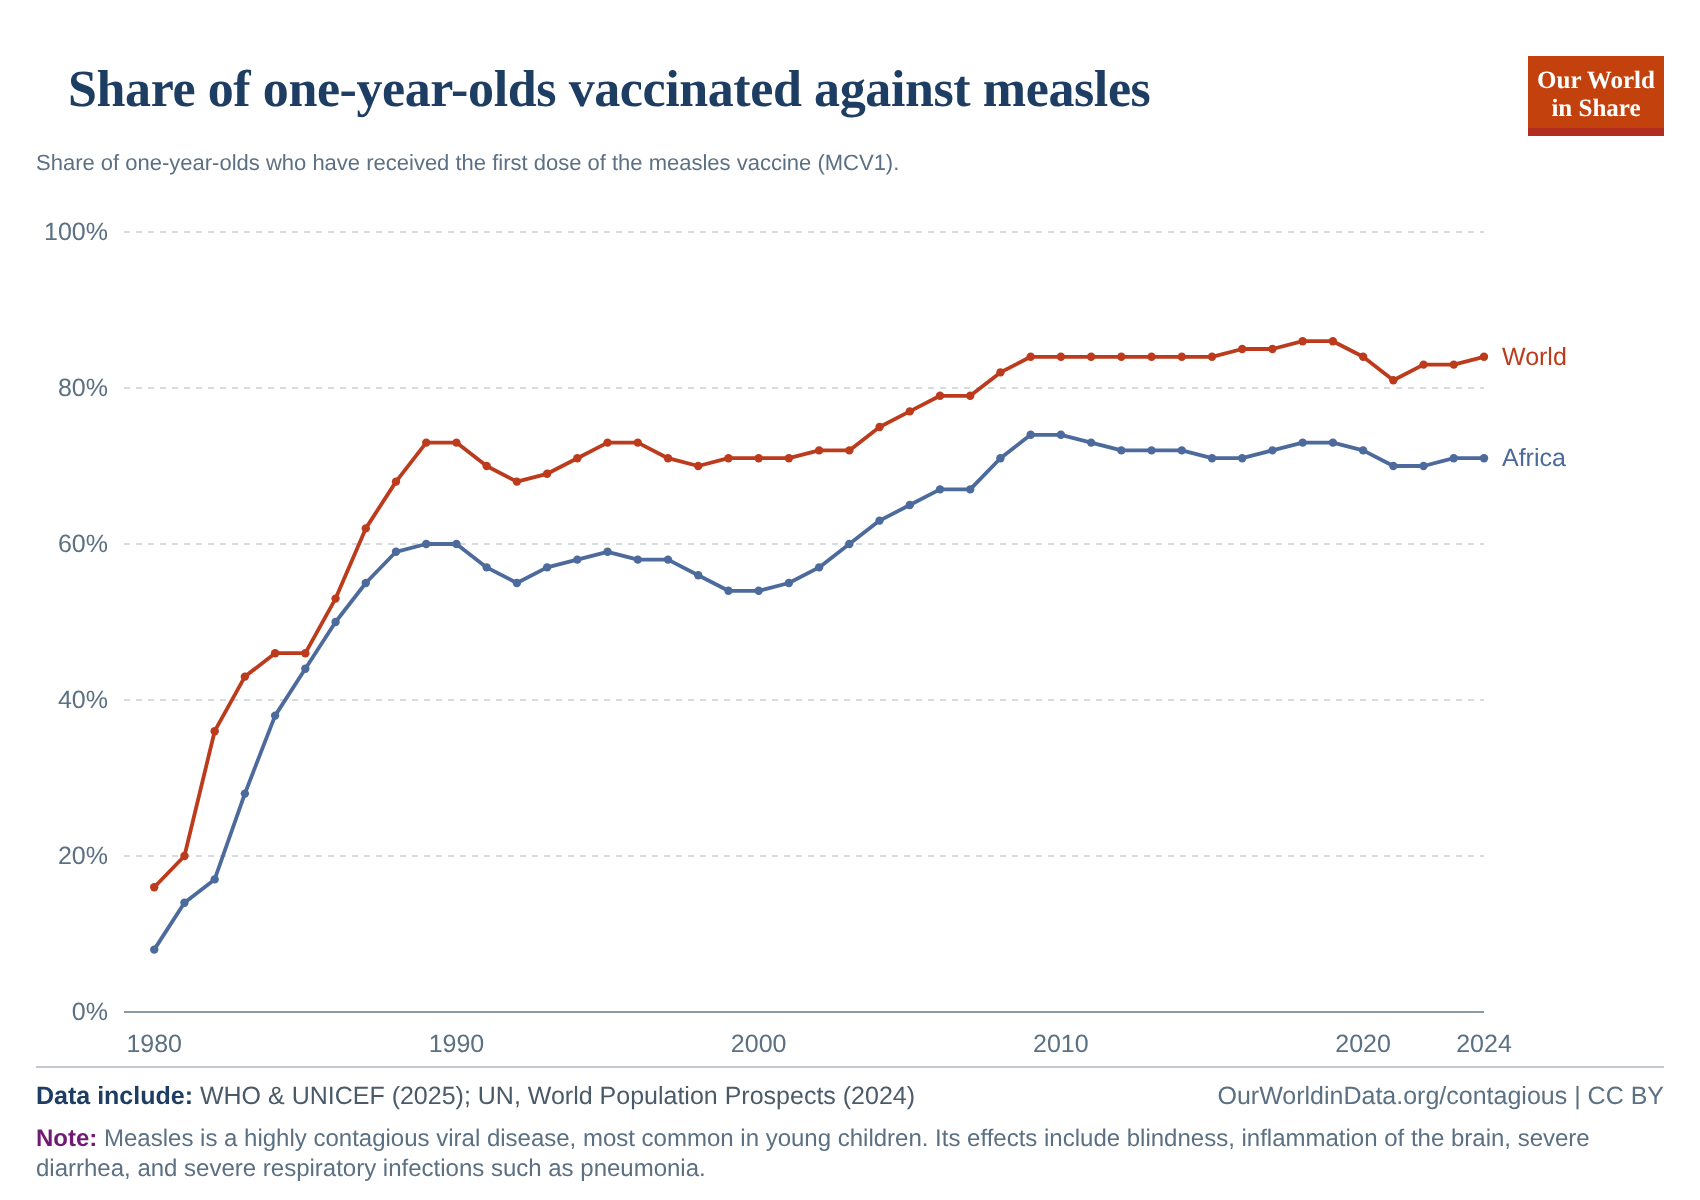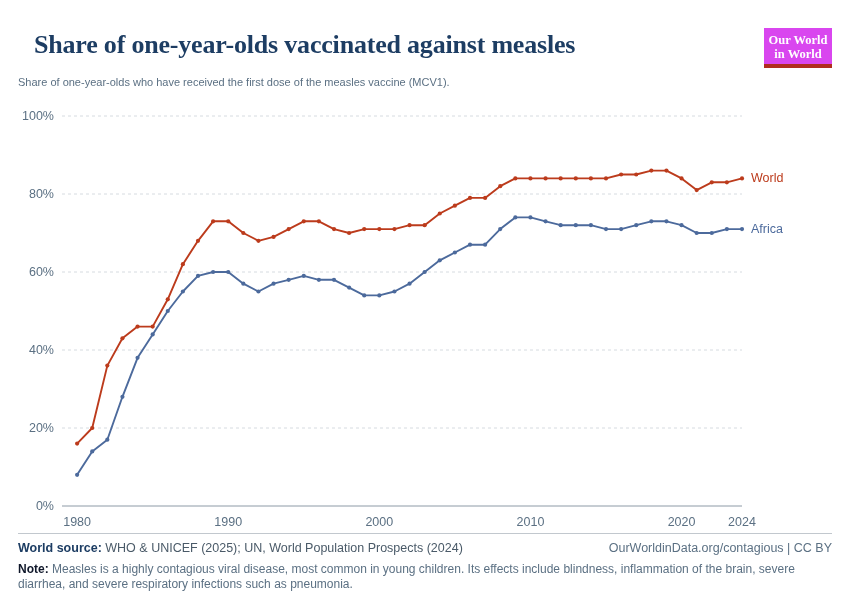--- a/index.html
+++ b/index.html
@@ -37,21 +37,21 @@
     font-size: 11px;
     color: #5b7083;
     margin-top: 7px;
   }
   .owid-logo {
     position: absolute;
     top: -2px;
     right: 0;
     width: 68px;
     height: 40px;
-    background: #d946ef;
+    background: #c2410c;
     color: #ffffff;
     font-family: "Liberation Serif", serif;
     font-weight: bold;
     font-size: 12.5px;
     line-height: 14px;
     text-align: center;
     padding-top: 5px;
     box-sizing: border-box;
     border-bottom: 4px solid #b02d1f;
   }
@@ -95,34 +95,34 @@
     color: #5b7083;
   }
   .footer-note {
     margin-top: 7px;
     font-size: 12px;
     color: #5b7083;
     line-height: 15px;
     max-width: 800px;
   }
   .footer-note b {
-    color: #0f172a;
+    color: #701a75;
   }
 </style>
 </head>
 <body>
 
 <div class="page">
 
   <div class="header">
     <h1 class="chart-title">Share of one-year-olds vaccinated against measles</h1>
     <div class="chart-subtitle">Share of one-year-olds who have received the first dose of the measles vaccine (MCV1).</div>
     <div class="owid-logo">
       <div>Our World</div>
-      <div>in World</div>
+      <div>in Share</div>
     </div>
   </div>
 
   <div class="plot-wrap">
     <svg class="chart" id="chart-svg" width="814" height="430">
         <line x1="44" x2="724" y1="400" y2="400" stroke="#8d9aa6" stroke-width="1" stroke-dasharray="0"></line>
         <text x="36" y="404" text-anchor="end" class="tick-label">0%</text>
         <line x1="44" x2="724" y1="322" y2="322" stroke="#d6dbe0" stroke-width="1" stroke-dasharray="3,3"></line>
         <text x="36" y="326" text-anchor="end" class="tick-label">20%</text>
         <line x1="44" x2="724" y1="244" y2="244" stroke="#d6dbe0" stroke-width="1" stroke-dasharray="3,3"></line>
@@ -232,21 +232,21 @@
         <circle cx="693.78" cy="127.00" r="2.1" fill="#4c6a9c"></circle>
         <circle cx="708.89" cy="123.10" r="2.1" fill="#4c6a9c"></circle>
         <circle cx="724.00" cy="123.10" r="2.1" fill="#4c6a9c"></circle>
         <text x="733" y="127.10000000000002" fill="#4c6a9c" class="series-label">Africa</text>
       </svg>
   </div>
 
   <div class="footer">
     <div class="footer-row">
       <div class="footer-left">
-        <b>World source:</b>
+        <b>Data include:</b>
         <span>WHO &amp; UNICEF (2025); UN, World Population Prospects (2024)</span>
       </div>
       <div class="footer-right">OurWorldinData.org/contagious | CC BY</div>
     </div>
     <div class="footer-note">
       <b>Note:</b>
       <span>Measles is a highly contagious viral disease, most common in young children. Its effects include blindness, inflammation of the brain, severe diarrhea, and severe respiratory infections such as pneumonia.</span>
     </div>
   </div>
 

